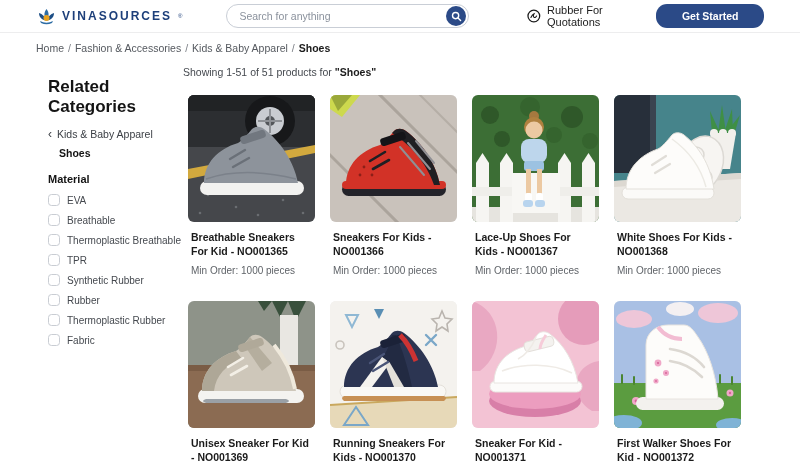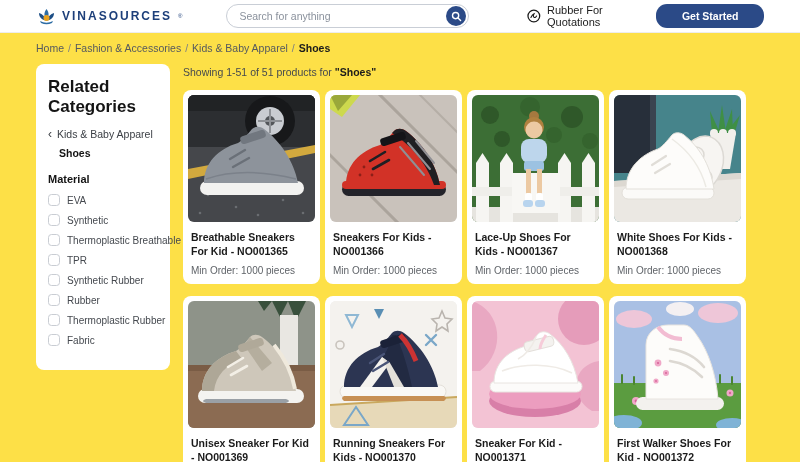--- a/index.html
+++ b/index.html
@@ -1,18 +1,18 @@
 <!DOCTYPE html>
 <html><head>
 <meta charset="utf-8">
 <style>
   * { margin:0; padding:0; box-sizing:border-box; }
   html,body { background:#e9e9ea; }
   body { font-family:"Liberation Sans", sans-serif; }
-  .page { width:800px; height:462px; background:#fde047; overflow:hidden; position:relative; margin:0 auto; }
+  .page { width:800px; height:462px; background:#ffffff; overflow:hidden; position:relative; margin:0 auto; }
 
   
   header { height:33px; background:#ffffff; display:flex; align-items:center; padding:0 36px; border-bottom:1px solid #ededee; }
   .logo { display:flex; align-items:center; gap:5px; cursor:pointer; }
   .logo-text { font-size:12px; font-weight:700; letter-spacing:2px; color:#1d3f7a; }
   .logo-reg { font-size:6px; color:#1d3f7a; vertical-align:super; margin-left:1px; }
   .searchbar { margin-left:44px; width:248px; height:24px; border:1px solid #c9ced6; border-radius:13px; background:#fff; display:flex; align-items:center; padding:0 2px 0 12px;gap:12px; }
   .searchbar input { border:none; outline:none; flex:1; font-size:10.5px; color:#333; background:transparent; font-family:"Liberation Sans", sans-serif; }
   .searchbar input::placeholder { color:#8a919c; }
   .search-btn { width:20px; height:20px; border-radius:50%; background:#2b4a87; border:none; display:flex; align-items:center; justify-content:center; cursor:pointer; flex:0 0 auto; }
@@ -104,21 +104,21 @@
       </div>
       <div class="current-cat">Shoes</div>
       <h4>Material</h4>
 
       <div class="mat-row">
         <span class="cbox"></span>
         <span class="mat-label">EVA</span>
       </div>
       <div class="mat-row">
         <span class="cbox"></span>
-        <span class="mat-label">Synthetic</span>
+        <span class="mat-label">Breathable</span>
       </div>
       <div class="mat-row">
         <span class="cbox"></span>
         <span class="mat-label">Thermoplastic Breathable</span>
       </div>
       <div class="mat-row">
         <span class="cbox"></span>
         <span class="mat-label">TPR</span>
       </div>
       <div class="mat-row">

